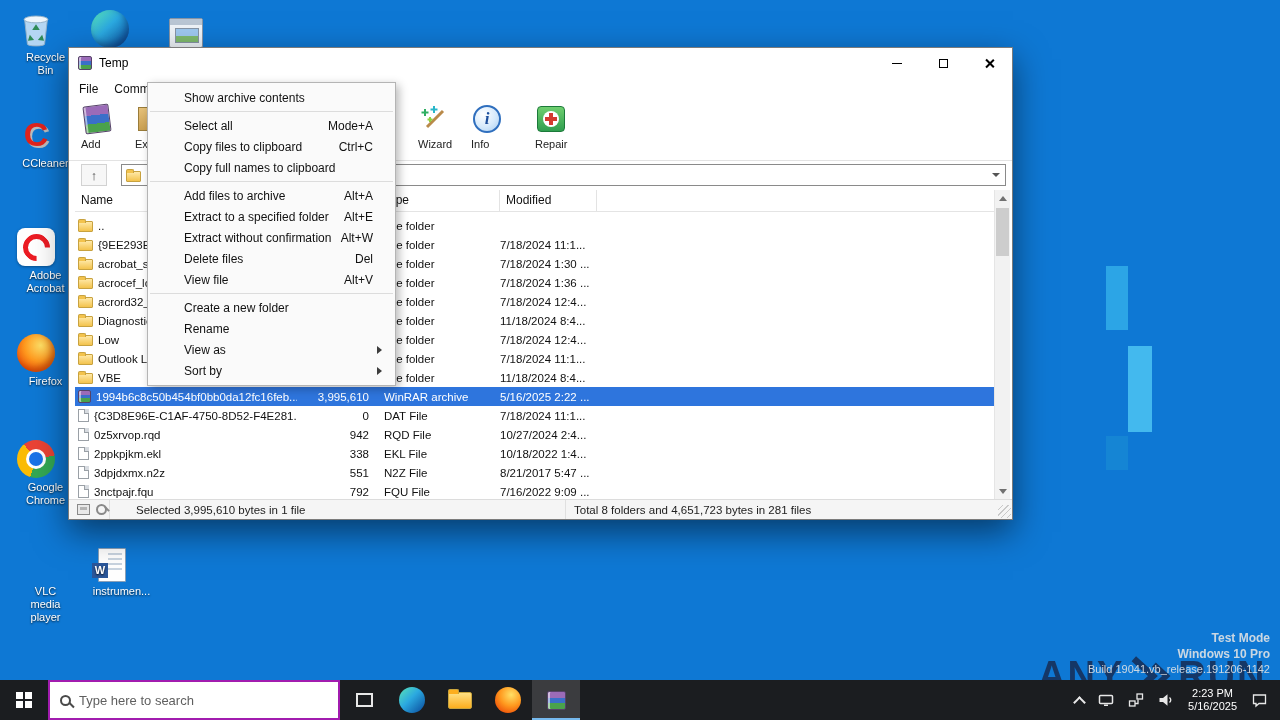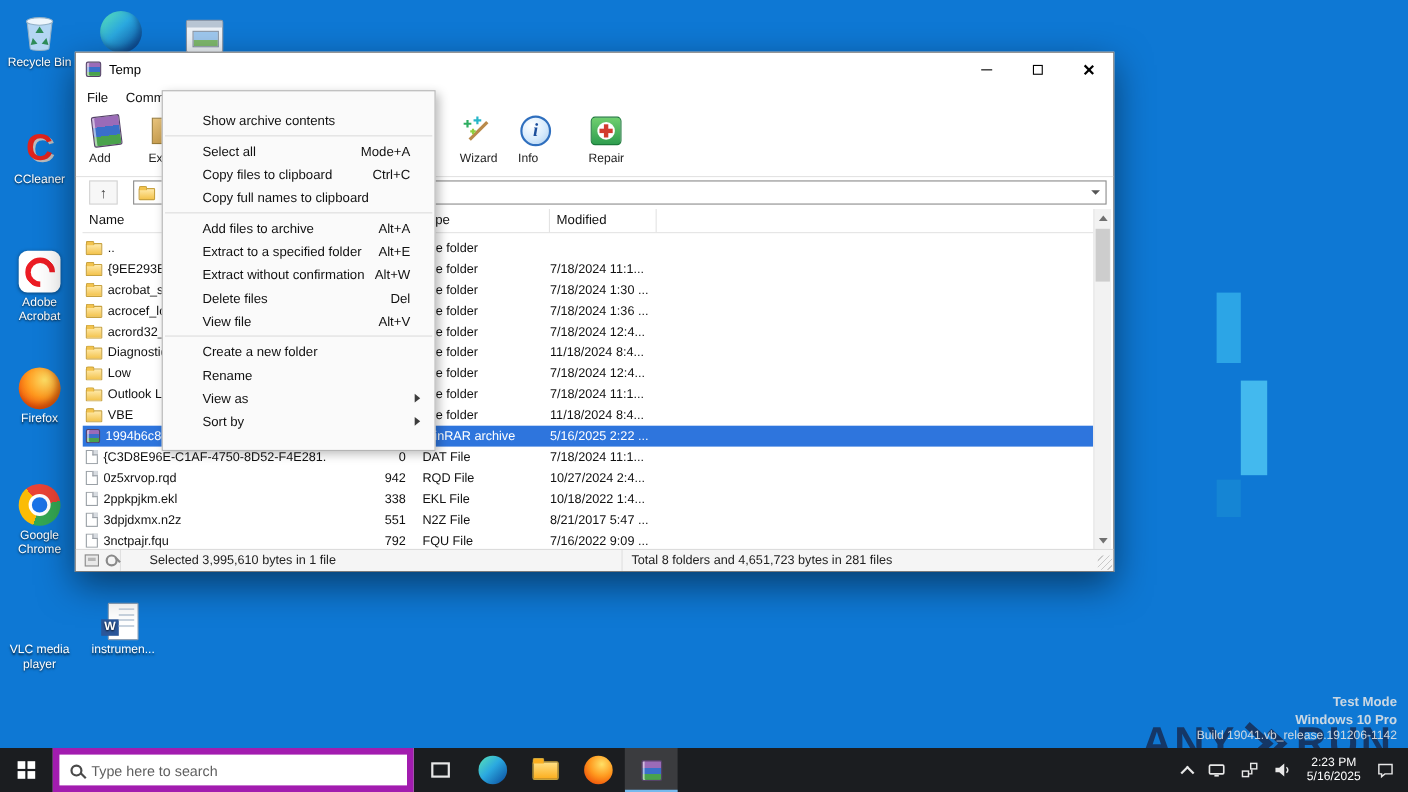--- a/index.html
+++ b/index.html
@@ -9,21 +9,21 @@
   
   .accent { position:absolute; z-index:0; }
   .accent.a1 { left:1106px; top:266px; width:22px; height:64px; background:#35b0ea; opacity:.8; }
   .accent.a2 { left:1128px; top:346px; width:24px; height:86px; background:#4cc4f2; opacity:.85; }
   .accent.a3 { left:1106px; top:436px; width:22px; height:34px; background:#1b8fd4; opacity:.55; }
 
   
   .di { position:absolute; width:72px; display:flex; flex-direction:column; align-items:center; gap:3px;
         color:#fff; font-size:11px; text-align:center; text-shadow:0 1px 2px rgba(0,0,0,.8); z-index:1; }
   .di-glyph { height:42px; display:flex; align-items:flex-end; justify-content:center; }
-  .di-label { line-height:13px; }
+  .di-label { line-height:13px;padding-left:19px; }
 
   .cc-glyph { font:bold 34px/40px "Liberation Sans",sans-serif; color:#e0231c; text-shadow:2px 2px 0 #bcbcbc; }
   .acro { width:38px; height:38px; background:#fff; border-radius:8px; display:flex; align-items:center; justify-content:center; box-shadow:0 1px 3px rgba(0,0,0,.35); }
   .acro::after { content:""; width:17px; height:17px; border:5px solid #ec1c24; border-radius:50%; border-bottom-color:transparent; transform:rotate(-45deg); }
   .ffox { width:38px; height:38px; border-radius:50%; background:radial-gradient(circle at 62% 30%, #ffe066, #ff9a1f 45%, #f2600d 75%, #d94a0a); box-shadow:inset -3px -4px 6px rgba(160,40,0,.5); }
   .chrome { width:38px; height:38px; border-radius:50%; position:relative;
             background:conic-gradient(from -40deg, #ea4335 0 33%, #34a853 33% 66%, #fbbc05 66% 100%); }
   .chrome::before { content:""; position:absolute; left:50%; top:50%; width:20px; height:20px; transform:translate(-50%,-50%); background:#fff; border-radius:50%; }
   .chrome::after { content:""; position:absolute; left:50%; top:50%; width:14px; height:14px; transform:translate(-50%,-50%); background:#1a73e8; border-radius:50%; }
   .edgeb { width:38px; height:38px; border-radius:50%; background:linear-gradient(135deg,#5ae4b5 0%, #2ba9e0 45%, #1262ad 85%); box-shadow:inset -3px -4px 6px rgba(10,50,110,.5); }
@@ -112,39 +112,39 @@
   .ic-disk::after { content:""; position:absolute; left:2px; top:2px; right:2px; height:3px; background:#b5b5b5; }
   .ic-key { width:11px; height:11px; border:2px solid #8a8a8a; border-radius:50%; position:relative; }
   .ic-key::after { content:""; position:absolute; left:6px; top:2px; width:6px; height:2px; background:#8a8a8a; transform:rotate(45deg); }
   .st-sel { width:456px; padding-left:26px; border-left:1px solid #e0e0e0; align-self:stretch; display:flex; align-items:center; }
   .st-total { flex:1; padding-left:8px; border-left:1px solid #e0e0e0; align-self:stretch; display:flex; align-items:center; }
   .grip { position:absolute; right:1px; bottom:1px; width:13px; height:13px;
           background:repeating-linear-gradient(135deg, transparent 0 3px, #c9c9c9 3px 4px); }
 
   
   .cmenu { position:absolute; left:147px; top:82px; width:249px; z-index:60; background:#fafafa;
-           border:1px solid #b4b4b4; box-shadow:3px 3px 9px rgba(0,0,0,.28); padding:16px 0; }
+           border:1px solid #b4b4b4; box-shadow:3px 3px 9px rgba(0,0,0,.28); padding:4px 0; }
   .mi { height:21px; display:flex; align-items:center; padding:0 10px 0 36px; font-size:12px; color:#111; white-space:nowrap; }
   .mi-short { margin-left:auto; padding-right:12px; }
   .mi-arrow { margin-left:auto; margin-right:3px; width:0; height:0; border-left:5px solid #3c3c3c; border-top:4px solid transparent; border-bottom:4px solid transparent; }
   .msep { height:1px; background:#dcdcdc; margin:3px 2px; }
 
   
   .wm-logo { position:absolute; left:1038px; top:626px; display:flex; align-items:center; gap:6px; z-index:5;
              color:#17294e; opacity:.82; font-weight:bold; font-size:38px; letter-spacing:2px;margin-top:28px; }
   .wm-lines { position:absolute; right:10px; top:630px; text-align:right; color:#e5e5e5; opacity:.88; z-index:6; }
   .wm-l1,.wm-l2 { font-size:12px; line-height:16px; font-weight:bold; }
   .wm-l3 { font-size:11px; line-height:15px; }
 
   
   .taskbar { position:absolute; left:0; bottom:0; width:1280px; height:40px; background:#1b1d20; display:flex; align-items:stretch; z-index:100; }
   .tb-start { width:48px; display:flex; align-items:center; justify-content:center; }
   .winlogo { display:grid; grid-template-columns:7px 7px; grid-template-rows:7px 7px; gap:2px; }
   .winlogo span { background:#fff; }
-  .tb-search { width:328px; background:#fff; border:6px solid #a21caf; display:flex; align-items:center; gap:8px; padding:0 10px; }
+  .tb-search { width:292px; background:#fff; border:2px solid #a21caf; display:flex; align-items:center; gap:8px; padding:0 10px; }
   .mag { width:11px; height:11px; border:2px solid #4a4a4a; border-radius:50%; position:relative; flex:0 0 auto; }
   .mag::after { content:""; position:absolute; width:7px; height:2px; background:#4a4a4a; transform:rotate(45deg); right:-6px; bottom:-2px; }
   .tb-search input { border:none; outline:none; font-size:13px; width:100%; color:#333; background:transparent; font-family:"Liberation Sans",sans-serif; }
   .tb-search input::placeholder { color:#5f5f5f; opacity:1; }
   .tb-btn { width:48px; display:flex; align-items:center; justify-content:center; }
   .tb-btn.active { background:rgba(255,255,255,.14); box-shadow:inset 0 -2px 0 #76b9ed; }
   .tv { width:17px; height:14px; border:2px solid #e8e8e8; position:relative; }
   .edgesm { width:26px; height:26px; border-radius:50%; background:linear-gradient(135deg,#5ae4b5 0%, #2ba9e0 45%, #1262ad 85%); }
   .fe { width:24px; height:17px; background:linear-gradient(#ffe083,#fcae1e); border:1px solid #caa53d; border-radius:2px; position:relative; }
   .fe::before { content:""; position:absolute; left:-1px; top:-4px; width:9px; height:4px; background:#fcae1e; border:1px solid #caa53d; border-bottom:none; border-radius:2px 2px 0 0; }

